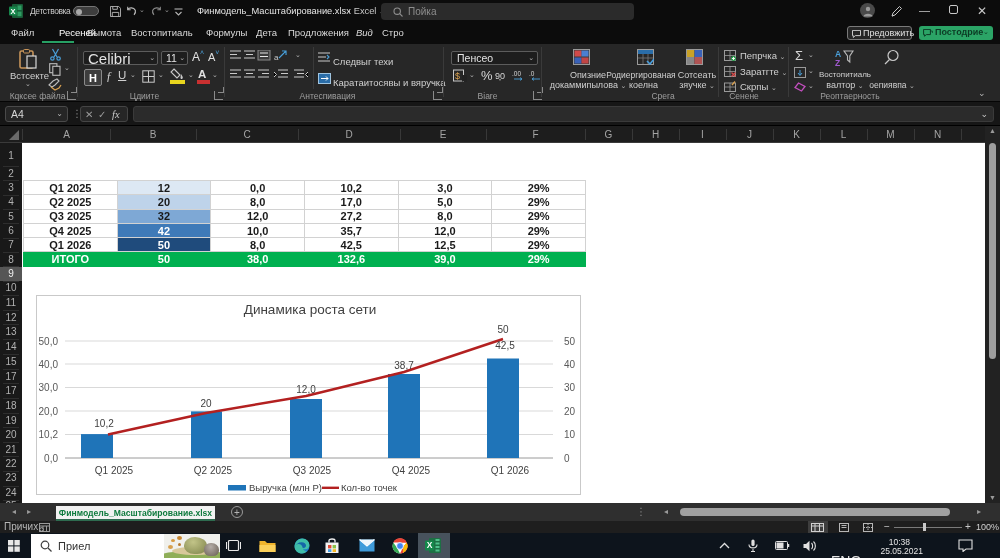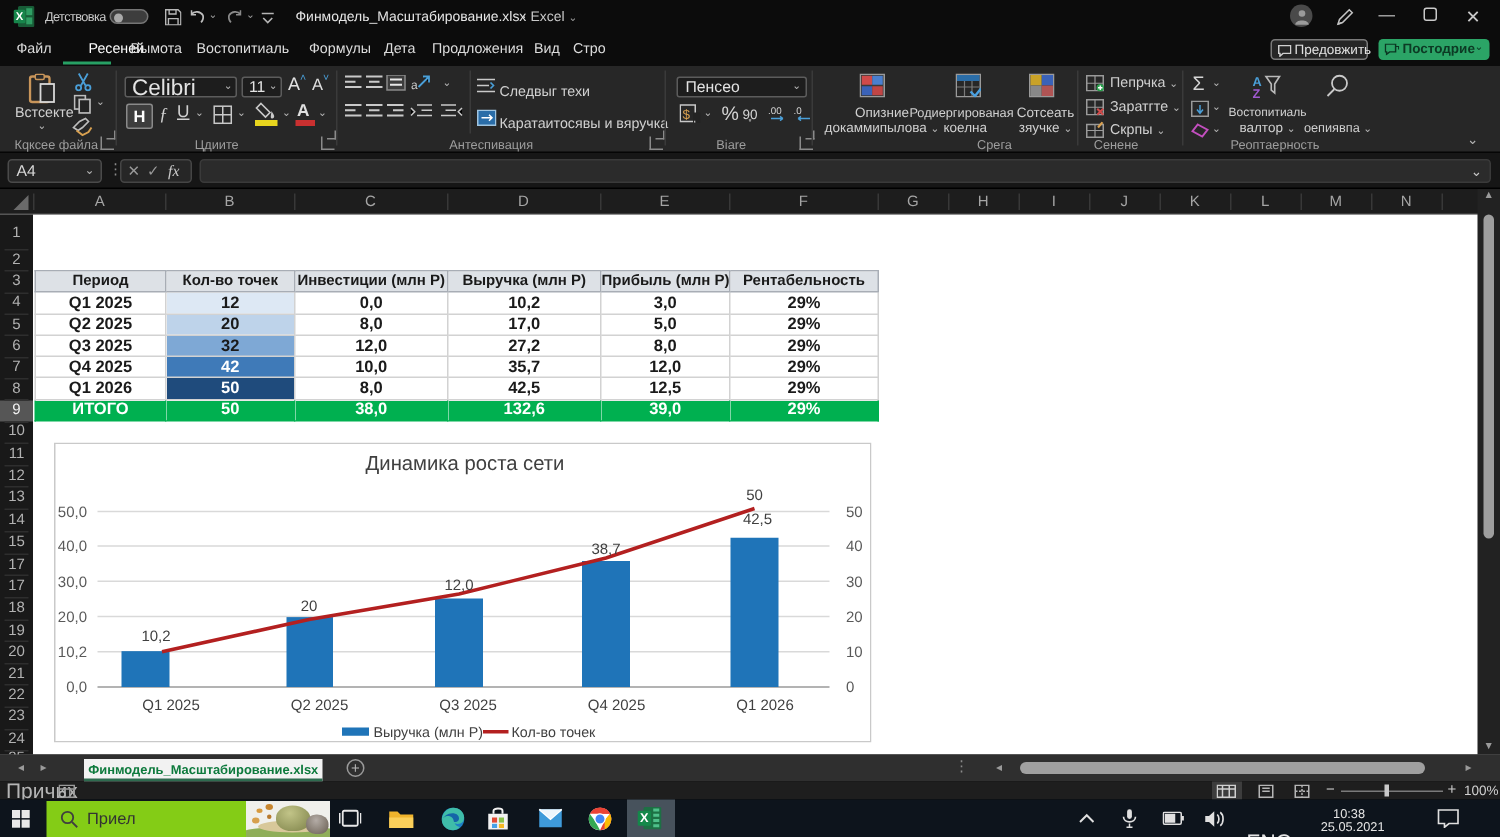--- a/index.html
+++ b/index.html
@@ -36,21 +36,21 @@
 #plan tr.tot td { background:#00b050; color:#fff; font-weight:bold; border:1px solid #00b050; }
 
 #vsb { position:absolute; left:985px; top:-17px; width:15px; height:377px; background:#222; }
 
 #tabbar { left:0; top:503px; width:1000px; height:18px; background:#2f2f2f; }
 #stab { position:absolute; left:56px; top:3px; width:159px; height:15px; background:#f2f2f2; color:#0e7a3d; font-weight:bold; font-size:8.6px; text-align:center; line-height:14px; border-bottom:2.5px solid #2e6b4f; }
 
 #statusbar { left:0; top:521px; width:1000px; height:12px; background:#1e1e1e; }
 
 #taskbar { left:0; top:533px; width:1000px; height:25px; background:#0d141c; }
-#tsearch { position:absolute; left:31px; top:1px; width:189px; height:24px; background:#84cc16; overflow:hidden;}
+#tsearch { position:absolute; left:31px; top:1px; width:189px; height:24px; background:#ffffff; overflow:hidden;}
 </style>
 </head>
 <body>
 <div class="abs" id="titlebar">
   <svg class="abs" style="left:9px;top:4px" width="14" height="14" viewBox="0 0 14 14">
     <rect x="3" y="0" width="11" height="14" rx="1" fill="#185c37"></rect>
     <rect x="8.5" y="1.5" width="4" height="4.6" fill="#2e9e63"></rect>
     <rect x="8.5" y="7.6" width="4" height="4.6" fill="#2e9e63"></rect>
     <rect x="0" y="2.5" width="8" height="9" rx="1" fill="#17864b"></rect>
     <text x="4" y="9.5" font-size="7.5" font-weight="bold" fill="#fff" text-anchor="middle" font-family="Liberation Sans">X</text>
@@ -72,20 +72,27 @@
     <path d="M11 4 C9 1.5 4 1.5 2 5 C1.5 7 2 9 3.5 10.5"></path>
       <path d="M11 1 L11 4.5 L7.5 4.5" stroke-width="1.2"></path>
   </svg>
   <span class="abs" style="left:164px;top:6px;color:#9a9a9a;font-size:7px;">⌄</span>
   <svg class="abs" style="left:174px;top:8px" width="9" height="8" viewBox="0 0 9 8" stroke="#b5b5b5" fill="none" stroke-width="1.1">
       <path d="M0.5 1 H8.5"></path>
       <path d="M1.5 4 L4.5 7 L7.5 4"></path>
     </svg>
   <span class="abs" style="left:197px;top:0;height:22px;line-height:22px;color:#e6e6e6;font-size:9.3px;">Финмодель_Масштабирование.xlsx</span>
   <span class="abs" style="left:348px;top:0;height:22px;line-height:22px;color:#c9c9c9;font-size:9.3px;">· Excel <span style="font-size:7px;color:#9a9a9a;">⌄</span></span>
+  <div class="abs" style="left:381px;top:2.5px;width:253px;height:17px;background:#2b2b2b;border-radius:4px;">
+    <svg style="position:absolute;left:12px;top:4px" width="10" height="10" viewBox="0 0 10 10" fill="none" stroke="#8e8e8e" stroke-width="1.1">
+        <circle cx="4.2" cy="4.2" r="3.2"></circle>
+        <path d="M6.7 6.7 L9.5 9.5"></path>
+      </svg>
+    <span style="position:absolute;left:27px;top:0;line-height:17px;color:#8e8e8e;font-size:10px;">Пойка</span>
+  </div>
   <span class="abs" style="left:860px;top:3px;width:15px;height:15px;background:#4a4a4a;border-radius:50%;"></span>
   <svg class="abs" style="left:863px;top:6px" width="10" height="11" viewBox="0 0 10 11" fill="#9b9b9b">
       <circle cx="5" cy="3" r="2.2"></circle>
       <path d="M0.5 10.5 C0.5 6.8 9.5 6.8 9.5 10.5 Z"></path>
     </svg>
   <svg class="abs" style="left:890px;top:5px" width="13" height="13" viewBox="0 0 13 13" fill="none" stroke="#c4c4c4" stroke-width="1">
       <path d="M2 11 L3 8 L9.5 1.5 L11.5 3.5 L5 10 Z"></path>
       <path d="M2 11 L4.2 10.3"></path>
     </svg>
   <span class="abs" style="left:919px;top:0;height:22px;line-height:20px;color:#c9c9c9;font-size:11px;">—</span>
@@ -94,21 +101,21 @@
 </div>
 <div class="abs" id="menubar">
   <span class="mtab" style="left:11px;">Файл</span>
   <span class="mtab" style="left:59px;color:#fff;">Ресеней</span>
   <span class="abs" style="left:42px;top:19px;width:32px;height:2px;background:#27a064;"></span>
   <span class="mtab" style="left:87px;">Вымота</span>
   <span class="mtab" style="left:131px;">Востопитиаль</span>
   <span class="mtab" style="left:206px;">Формулы</span>
   <span class="mtab" style="left:256px;">Дета</span>
   <span class="mtab" style="left:288px;">Продложения</span>
-  <span class="mtab" style="left:356px;">Вид</span>
+  <span class="mtab" style="left:356px;font-style:italic;">Вид</span>
   <span class="mtab" style="left:382px;">Стро</span>
   <div class="abs" style="left:847px;top:4px;width:65px;height:14px;border:1px solid #7a7a7a;border-radius:3px;background:#262626;">
     <svg style="position:absolute;left:4px;top:3px" width="9" height="8" viewBox="0 0 11 10" fill="none" stroke="#d0d0d0" stroke-width="1.2">
         <path d="M0.5 0.5 H10.5 V7 H4 L1.5 9.3 V7 H0.5 Z"></path>
       </svg>
     <span style="position:absolute;left:15px;top:0;line-height:13px;color:#e0e0e0;font-size:9px;">Предовжить</span>
   </div>
   <div class="abs" style="left:919px;top:4px;width:74px;height:14px;background:#2ba466;border-radius:3px;">
     <svg style="position:absolute;left:4px;top:3px" width="10" height="8" viewBox="0 0 12 10" fill="none" stroke="#0b3622" stroke-width="1.2">
         <path d="M0.5 0.5 H9 V7 H4 L1.5 9 V7 H0.5 Z"></path>
@@ -359,28 +366,20 @@
     <span class="cline" style="left:726px;"></span>
   <span class="cline" style="left:773px;"></span>
     <span class="cline" style="left:820px;"></span>
   <span class="cline" style="left:867px;"></span>
     <span class="cline" style="left:914px;"></span>
   <span class="cline" style="left:961px;"></span>
 </div>
 <div class="abs" id="sheet">
   <table id="plan">
     <tbody>
-        <tr class="hd">
-          <td style="width:87px">Период</td>
-          <td style="width:86px">Кол-во точек</td>
-          <td style="width:102px">Инвестиции (млн Р)</td>
-          <td style="width:102px">Выручка (млн Р)</td>
-          <td style="width:86px">Прибыль (млн Р)</td>
-          <td style="width:99px">Рентабельность</td>
-        </tr>
     <tr>
           <td>Q1 2025</td>
           <td style="background:#dde8f4;font-weight:bold">12</td>
           <td>0,0</td>
           <td>10,2</td>
           <td>3,0</td>
           <td>29%</td>
         </tr>
     <tr>
           <td>Q2 2025</td>
@@ -541,21 +540,21 @@
   <span class="abs" style="left:12px;top:0;line-height:18px;color:#9a9a9a;font-size:8px;">◂</span>
   <span class="abs" style="left:27px;top:0;line-height:18px;color:#9a9a9a;font-size:8px;">▸</span>
   <div id="stab">Финмодель_Масштабирование.xlsx</div>
   <span class="abs" style="left:231px;top:3px;width:12px;height:12px;border:1px solid #9a9a9a;border-radius:50%;color:#b5b5b5;font-size:10px;line-height:11px;text-align:center;">+</span>
   <span class="abs" style="left:636px;top:0;line-height:18px;color:#8a8a8a;font-size:10px;">⋮</span>
   <span class="abs" style="left:664px;top:0;line-height:18px;color:#9a9a9a;font-size:8px;">◂</span>
   <span class="abs" style="left:680px;top:5px;width:270px;height:8px;background:#a0a0a0;border-radius:4px;"></span>
   <span class="abs" style="left:977px;top:0;line-height:18px;color:#9a9a9a;font-size:8px;">▸</span>
 </div>
 <div class="abs" id="statusbar">
-  <span class="abs" style="left:4px;top:0;line-height:12px;color:#b5b5b5;font-size:14px;">Причих</span>
+  <span class="abs" style="left:4px;top:0;line-height:12px;color:#b5b5b5;font-size:10px;">Причих</span>
   <svg class="abs" style="left:39px;top:2px" width="11" height="9" viewBox="0 0 11 9" fill="none" stroke="#9a9a9a" stroke-width="1">
       <rect x="0.5" y="0.5" width="10" height="8"></rect>
       <path d="M0.5 3 H10.5 M4 3 V8.5 M7.5 3 V8.5"></path>
       <circle cx="2.5" cy="6.5" r="1.8" fill="#1e1e1e" stroke="#b5b5b5"></circle>
     </svg>
   <span class="abs" style="left:808px;top:0px;width:20px;height:12px;background:#3d3d3d;"></span>
   <svg class="abs" style="left:811px;top:1.5px" width="13" height="9" viewBox="0 0 13 9" stroke="#d0d0d0" fill="none" stroke-width="1">
       <rect x="0.5" y="0.5" width="12" height="8"></rect>
       <path d="M0.5 3 H12.5 M4 0.5 V8.5 M8.5 0.5 V8.5"></path>
     </svg>

